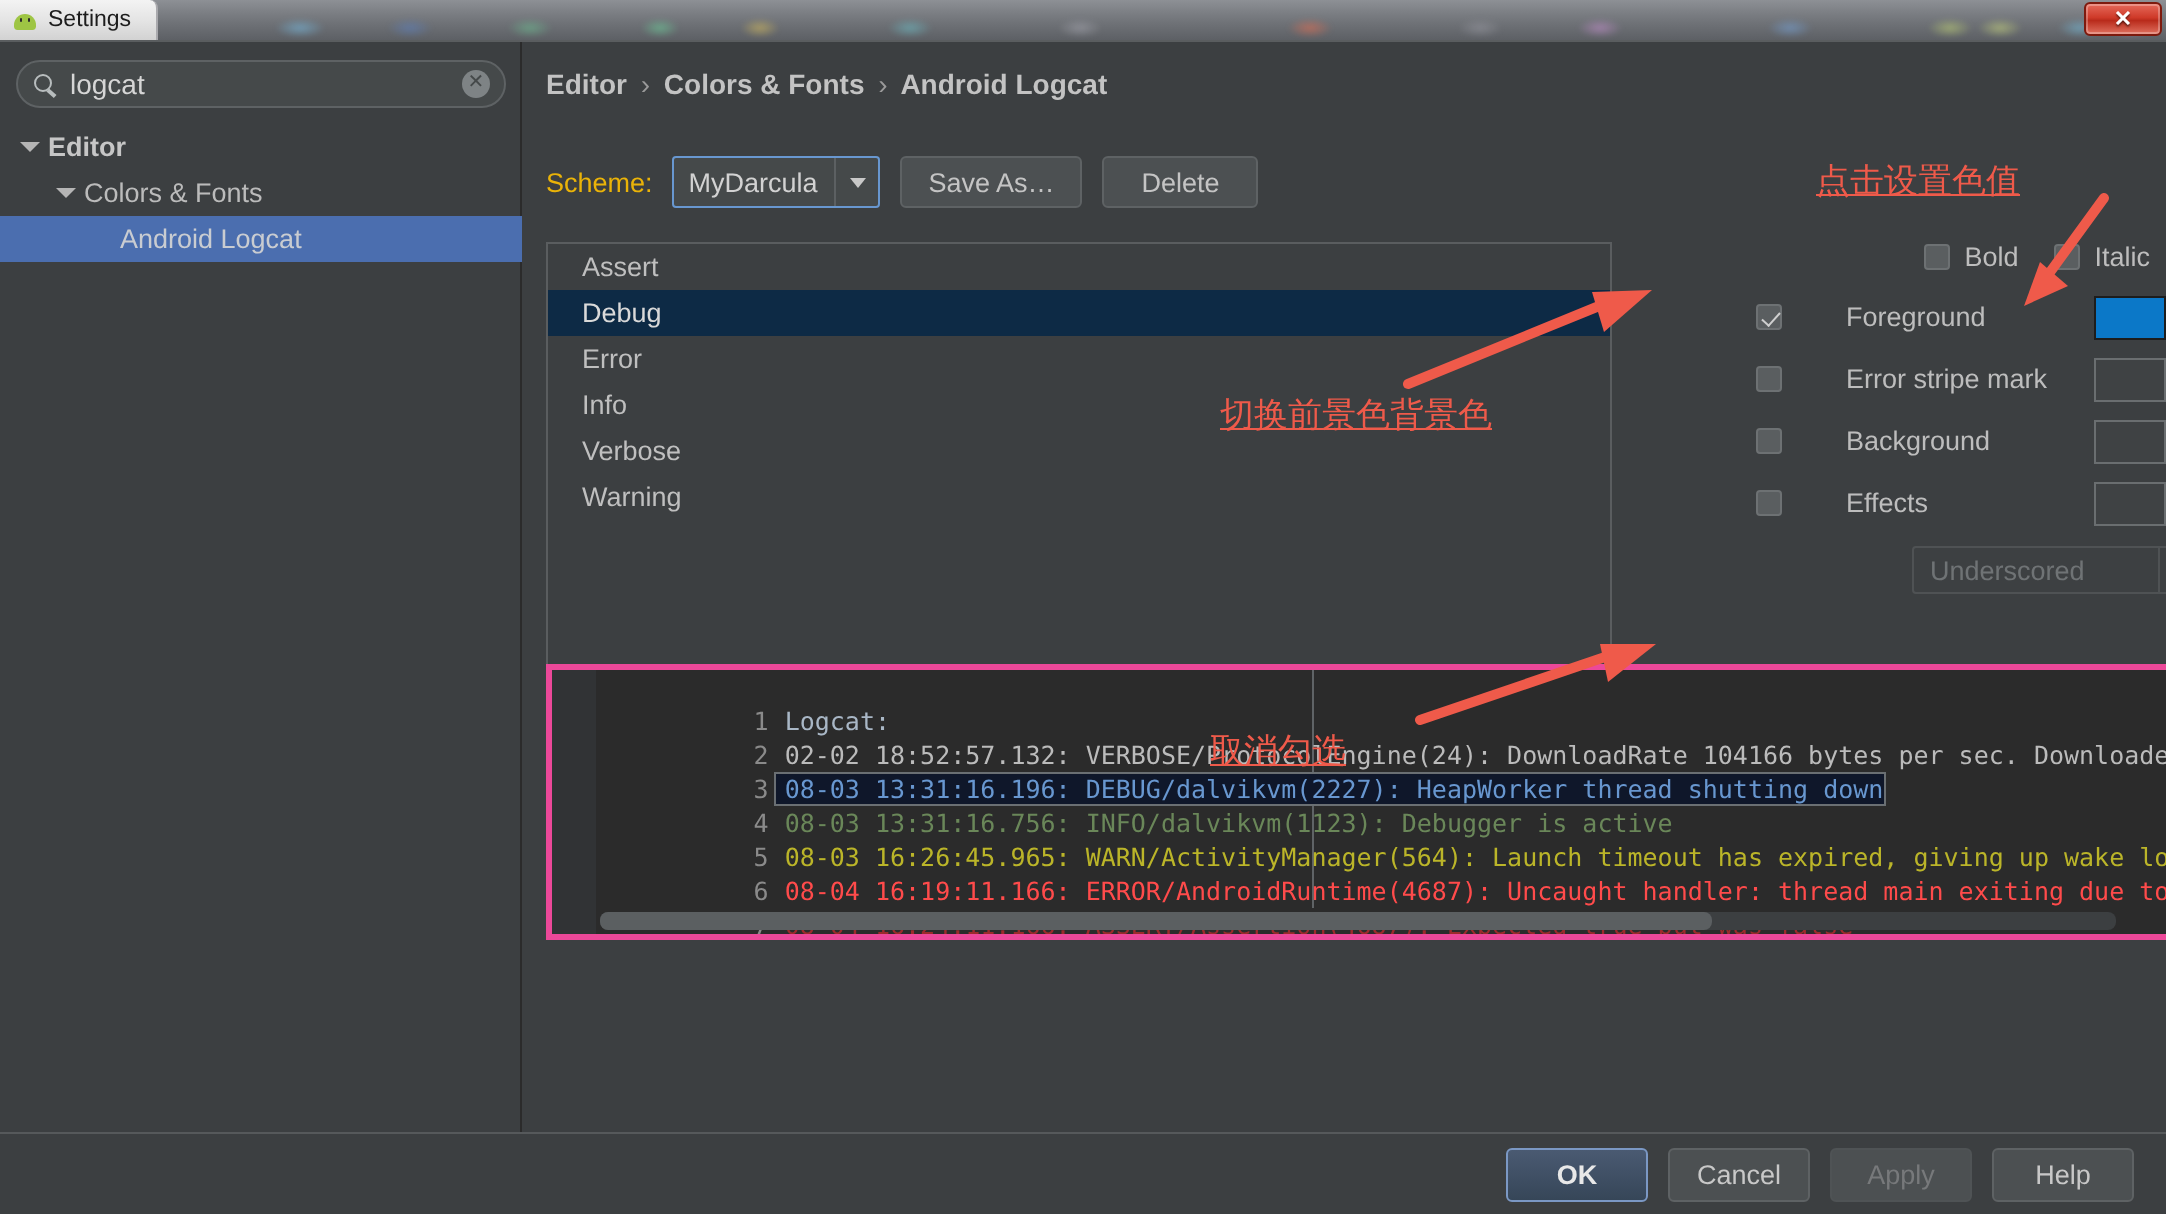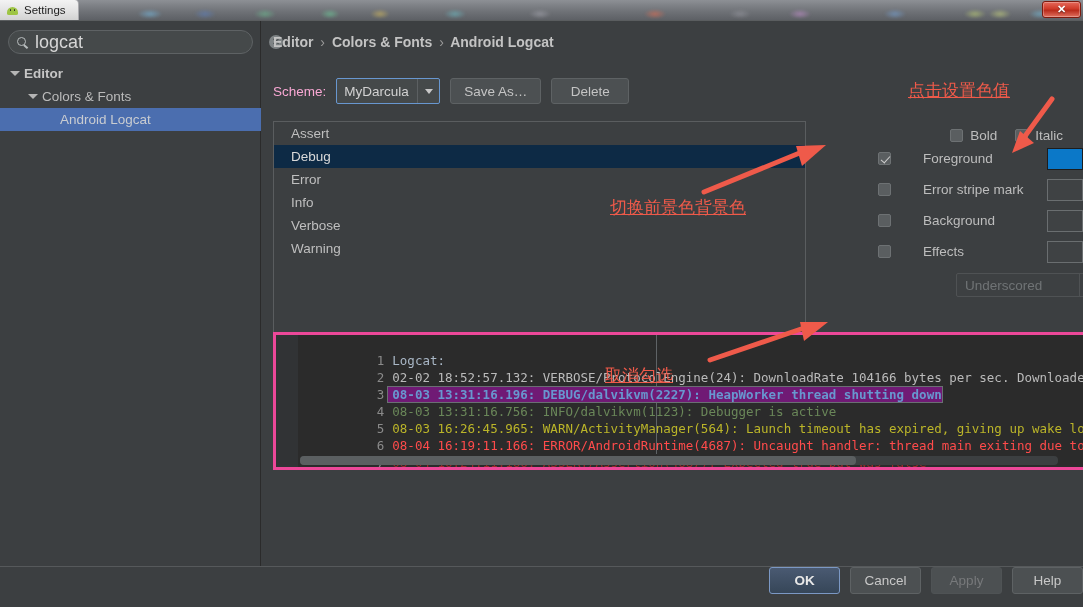--- a/index.html
+++ b/index.html
@@ -103,21 +103,21 @@
   .search-box .mag::before {
     content: ""; position: absolute; left: 1px; top: 1px;
     width: 7px; height: 7px; border: 1.6px solid #b8bdbe; border-radius: 50%;
   }
   .search-box .mag::after {
     content: ""; position: absolute; left: 8px; top: 8px;
     width: 4.5px; height: 1.6px; background: #b8bdbe;
     transform: rotate(42deg); transform-origin: left center;
   }
   .search-box .q {
-    flex: 1 1 auto; font-size: 18px; color: #d6d6d6;
+    flex: 1 1 auto; font-size: 14px; color: #d6d6d6;
     background: transparent; border: none; outline: none;
     font-family: "Liberation Sans", sans-serif;
   }
   .search-box .clear {
     width: 14px; height: 14px; border-radius: 50%;
     background: #7e8385; color: #45494a;
     font-size: 10px; line-height: 14px; text-align: center;
     cursor: pointer; flex: 0 0 14px;
   }
   .tree { position: absolute; left: 0; top: 41px; width: 261px; }
@@ -145,21 +145,21 @@
   .breadcrumb {
     position: absolute; left: 11px; top: 13px;
     font-size: 14px; font-weight: bold; color: #c3c3c3;
   }
   .breadcrumb .sep { font-weight: normal; color: #9a9a9a; padding: 0 3px; }
 
   .scheme-row {
     position: absolute; left: 11px; top: 57px;
     display: flex; align-items: center; gap: 10px;
   }
-  .scheme-label { font-size: 13.5px; color: #f9a8d4; }
+  .scheme-label { font-size: 13.5px; color: #eab308; }
   .combo {
     height: 26px; background: #45494a;
     border: 1px solid #6897d0; border-radius: 2px;
     display: flex; align-items: stretch; min-width: 104px;
   }
   .combo .val {
     flex: 1 1 auto; display: flex; align-items: center;
     padding: 0 7px; font-size: 13.5px; color: #d2d2d2; white-space: nowrap;
   }
   .combo .arrowbox {
@@ -186,22 +186,22 @@
   }
   .sev-item {
     height: 23px; line-height: 23px; padding-left: 17px;
     font-size: 13.5px; color: #bfbfbf; white-space: nowrap;
   }
   .sev-item.selected { background: #0d2a45; color: #d9d9d9; }
 
   
   .attrs { position: absolute; left: 616px; top: 100px; width: 205px; }
   .boldrow {
-    display: flex; align-items: flex-end; justify-content: flex-end;
-    gap: 18px; height: 22px; padding-right: 20px;
+    display: flex; align-items: flex-start; justify-content: flex-end;
+    gap: 18px; height: 22px; padding-right: 8px;
   }
   .cbwrap { display: flex; align-items: center; gap: 7px; }
   .cbox {
     width: 13px; height: 13px; flex: 0 0 13px;
     background: #5a5e60; border: 1px solid #6d7173; border-radius: 2px;
     position: relative;
   }
   .cbox.checked::after {
     content: ""; position: absolute; left: 3.5px; top: 0.5px;
     width: 4px; height: 8px; border: solid #cfcfcf;
@@ -268,21 +268,21 @@
   }
   .cline .tx { padding-left: 4px; }
   .c-plain  { color: #a9b7c6; }
   .c-verbose{ color: #bbbbbb; }
   .c-debug  { color: #6897d0; }
   .c-info   { color: #6a8759; }
   .c-warn   { color: #bbb529; }
   .c-error  { color: #ff4b4b; }
   .c-assert { color: #9b2b2b; }
   .sel-box  {
-    background: #701a75; outline: 1px solid #6a6f73; font-weight: bold;
+    background: #0f172a; outline: 1px solid #6a6f73;
   }
   .caret-col {
     position: absolute; left: 380px; top: 0; width: 1px; height: 119px;
     background: #5f6366;
   }
   .check-mark {
     position: absolute; right: 7px; top: 3px; width: 14px; height: 12px;
   }
   .hscroll {
     position: absolute; left: 24px; bottom: 2px; width: 758px; height: 9px;
@@ -293,22 +293,22 @@
     background: #5b5f61; border-radius: 4px;
   }
 
   
   .footer-sep {
     position: absolute; left: 0; top: 545px; width: 1083px; height: 1px;
     background: #56595b;
   }
   .footer {
     position: absolute; left: 0; top: 546px; width: 1083px; height: 41px;
-    display: flex; justify-content: flex-end;
-    gap: 10px; 
+    display: flex; align-items: center; justify-content: flex-end;
+    gap: 10px; padding-right: 16px;
   }
   .fbtn {
     width: 71px; height: 27px; border-radius: 3px;
     font-size: 13.5px; display: flex; align-items: center; justify-content: center;
     background: #4c5052; border: 1px solid #5e6264; color: #c8c8c8;
     cursor: pointer; font-family: "Liberation Sans", sans-serif;
   }
   .fbtn.primary {
     background: linear-gradient(180deg,#4a5a72 0%, #364658 100%);
     border: 1px solid #7b98c4; color: #e8e8e8; font-weight: bold;

